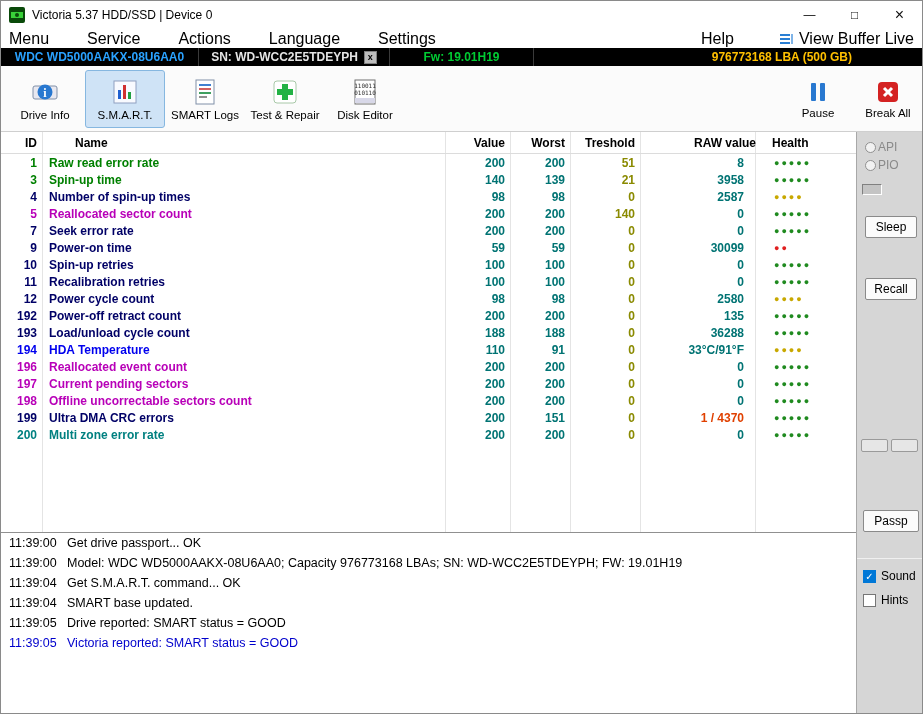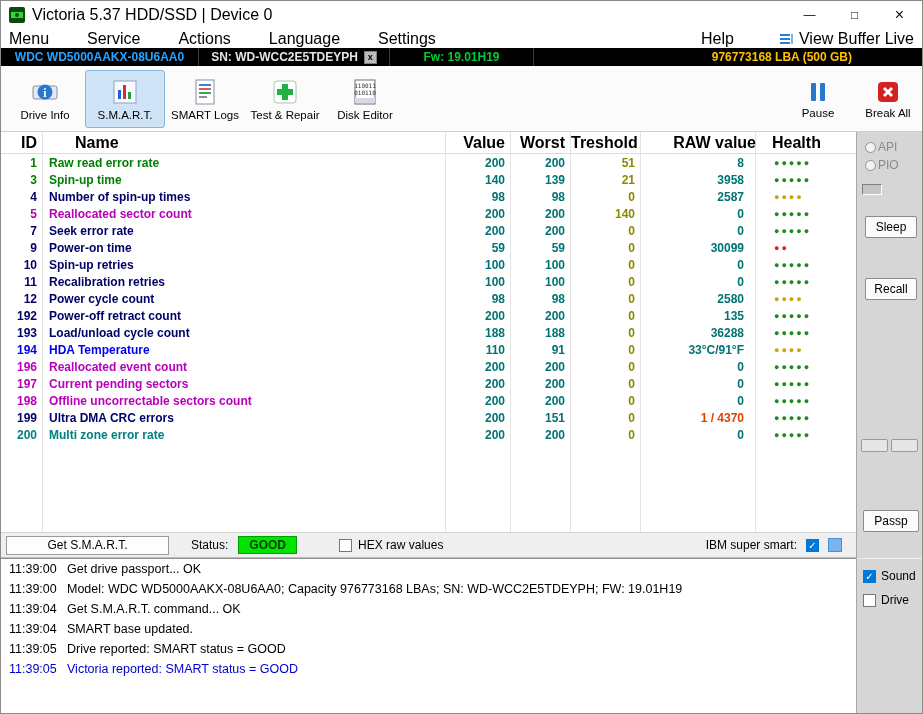--- a/index.html
+++ b/index.html
@@ -1,21 +1,21 @@
 <!DOCTYPE html>
 <html><head>
 <meta charset="utf-8">
 <style>
   * { margin:0; padding:0; box-sizing:border-box; }
   html,body { width:923px; height:714px; font-family:"Liberation Sans",sans-serif; background:#fff; overflow:hidden; }
   .window { width:923px; height:714px; border:1px solid #8a8a8a; display:flex; flex-direction:column; background:#fff; overflow:hidden; }
 
   
   .titlebar { height:28px; display:flex; align-items:center; padding-left:8px; gap:7px; background:#fff; flex:0 0 auto; }
-  .title { font-size:16px; color:#000; }
+  .title { font-size:12px; color:#000; }
   .wbtns { margin-left:auto; display:flex; height:100%; }
   .wbtn { width:45px; height:100%; display:flex; align-items:center; justify-content:center; font-size:12px; color:#111; cursor:default; }
   .wbtn.close { font-size:16px; }
 
   
   .menubar { height:19px; display:flex; align-items:center; padding-left:8px; font-size:16px; background:#fff; flex:0 0 auto; }
   .menu-item { margin-right:38px; color:#000; }
   .menu-item.help { margin-left:auto; margin-right:0; }
   .buffer-live { display:flex; align-items:center; gap:5px; margin-left:46px; margin-right:8px; color:#000; }
 
@@ -39,21 +39,21 @@
   .tbtn.break { margin-left:14px; }
 
   
   .content { flex:1; display:flex; min-height:0; }
   .main-left { width:855px; display:flex; flex-direction:column; }
 
   
   .table-area { height:400px; position:relative; background:#fff; }
   .vline { position:absolute; top:0; bottom:0; width:1px; background:#e4e4e4; }
   .thead,.trow { display:grid; grid-template-columns:42px 403px 65px 60px 70px 115px auto; align-items:center; position:relative; }
-  .thead { height:22px; font-weight:bold; font-size:16px; color:#000; border-bottom:1px solid #dcdcdc; }
+  .thead { height:22px; font-weight:bold; font-size:12px; color:#000; border-bottom:1px solid #dcdcdc; }
   .h-id { text-align:right; padding-right:6px; }
   .h-name { padding-left:32px; }
   .h-val,.h-worst,.h-th { text-align:right; padding-right:6px; }
   .h-raw { text-align:right; }
   .h-health { padding-left:16px; }
   .trow { height:17px; font-weight:bold; font-size:12px; }
   .tc { white-space:nowrap; overflow:hidden; }
   .c-id { text-align:right; padding-right:6px; }
   .c-name { padding-left:6px; }
   .c-val { text-align:right; padding-right:6px; color:#007373; }
@@ -395,34 +395,20 @@
               <span class="tc c-name nc-teal">Multi zone error rate</span>
               <span class="tc c-val">200</span>
               <span class="tc c-val">200</span>
               <span class="tc c-th">0</span>
               <span class="tc c-raw">0</span>
               <span class="tc c-health dots-green">●●●●●</span>
             </div>
           </div>
       </div>
 
-      <div class="smart-footer">
-        <button class="getsmart">Get S.M.A.R.T.</button>
-        <span class="status-label">Status:</span>
-        <span class="status-badge">GOOD</span>
-        <span class="hex-group">
-          <span class="cb"></span>
-          <span>HEX raw values</span>
-        </span>
-        <span class="ibm-group">
-          <span>IBM super smart:</span>
-          <span class="cb checked"></span>
-          <span class="bluebox"></span>
-        </span>
-      </div>
 
       <div class="log">
           <div class="log-line">
             <span class="ltime">11:39:00</span>
             <span class="ltext">Get drive passport... OK</span>
           </div>
           <div class="log-line">
             <span class="ltime">11:39:00</span>
             <span class="ltext">Model: WDC WD5000AAKX-08U6AA0; Capacity 976773168 LBAs; SN: WD-WCC2E5TDEYPH; FW: 19.01H19</span>
           </div>
@@ -460,18 +446,18 @@
       <span class="tinybtn" style="top:307px;left:4px"></span>
       <span class="tinybtn" style="top:307px;left:34px"></span>
       <button class="sbtn passp" style="top:378px">Passp</button>
       <div class="sidebar-divider"></div>
       <div class="cb-row" style="top:437px">
         <span class="cb checked"></span>
         <span class="lbl">Sound</span>
       </div>
       <div class="cb-row" style="top:461px">
         <span class="cb"></span>
-        <span class="lbl">Drive</span>
+        <span class="lbl">Hints</span>
       </div>
     </div>
   </div>
 
 </div>
 
 </body></html>

